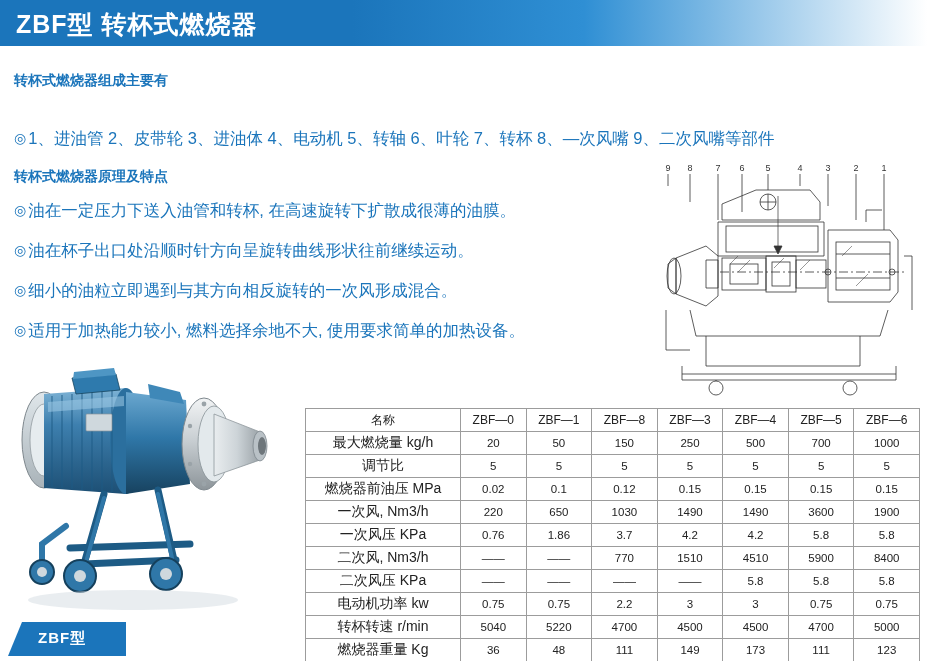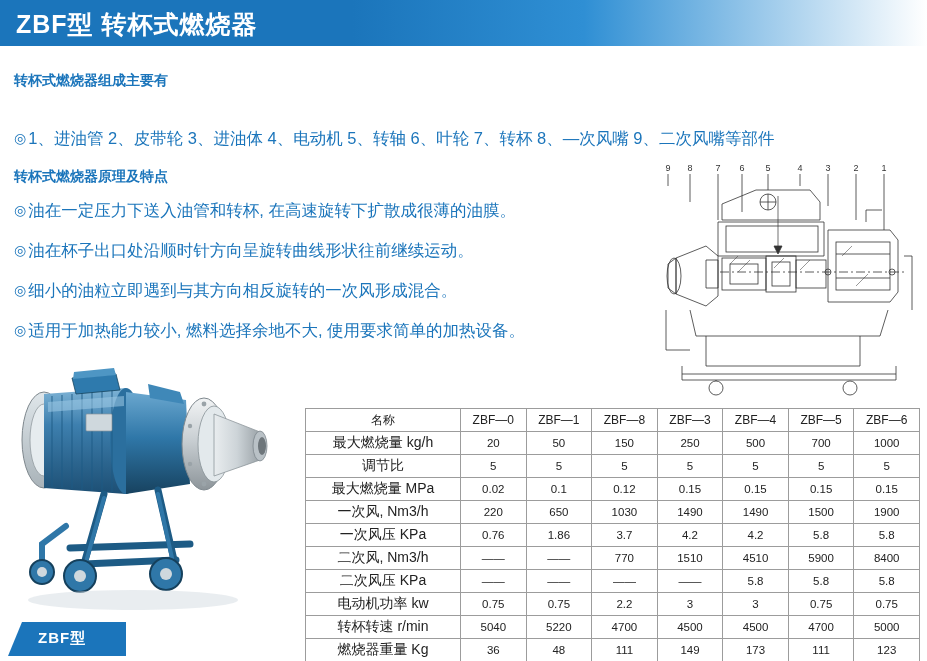--- a/index.html
+++ b/index.html
@@ -376,37 +376,37 @@
             <td class="rowhead">调节比</td>
             <td>5</td>
             <td>5</td>
             <td>5</td>
             <td>5</td>
             <td>5</td>
             <td>5</td>
             <td>5</td>
           </tr>
           <tr>
-            <td class="rowhead">最大燃烧量 MPa</td>
+            <td class="rowhead">燃烧器前油压 MPa</td>
             <td>0.02</td>
             <td>0.1</td>
             <td>0.12</td>
             <td>0.15</td>
             <td>0.15</td>
             <td>0.15</td>
             <td>0.15</td>
           </tr>
           <tr>
             <td class="rowhead">一次风, Nm3/h</td>
             <td>220</td>
             <td>650</td>
             <td>1030</td>
             <td>1490</td>
             <td>1490</td>
-            <td>1500</td>
+            <td>3600</td>
             <td>1900</td>
           </tr>
           <tr>
             <td class="rowhead">一次风压  KPa</td>
             <td>0.76</td>
             <td>1.86</td>
             <td>3.7</td>
             <td>4.2</td>
             <td>4.2</td>
             <td>5.8</td>

